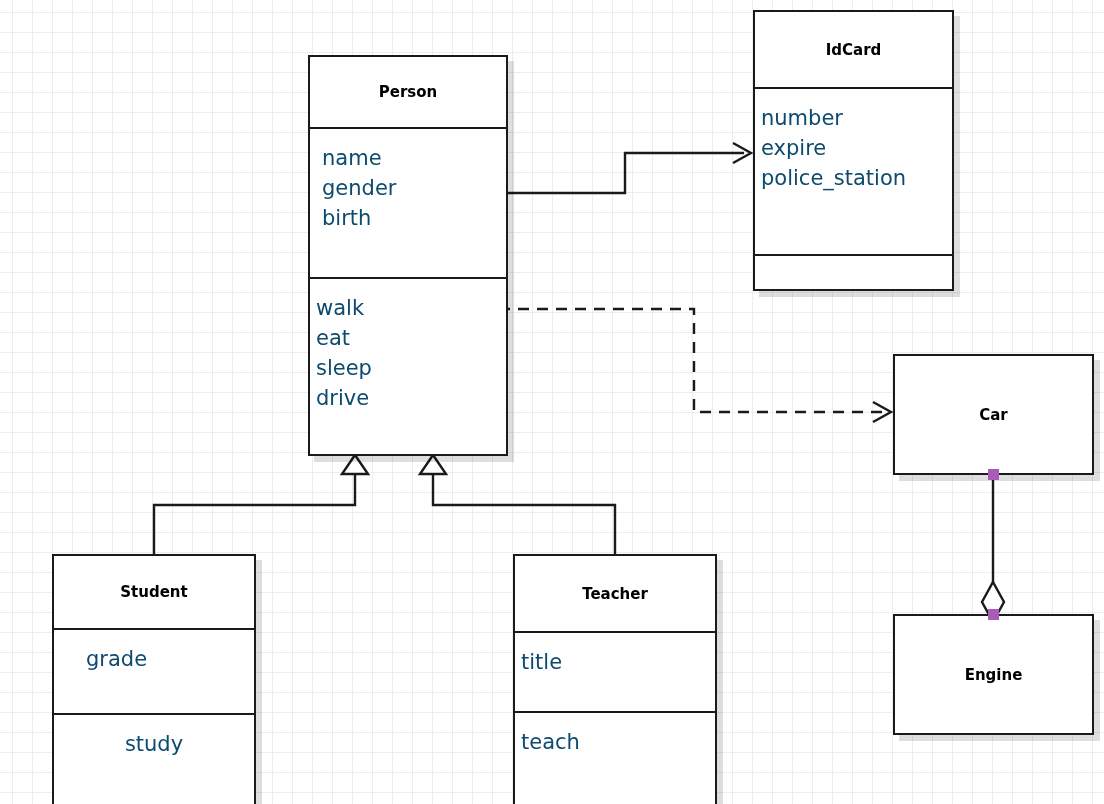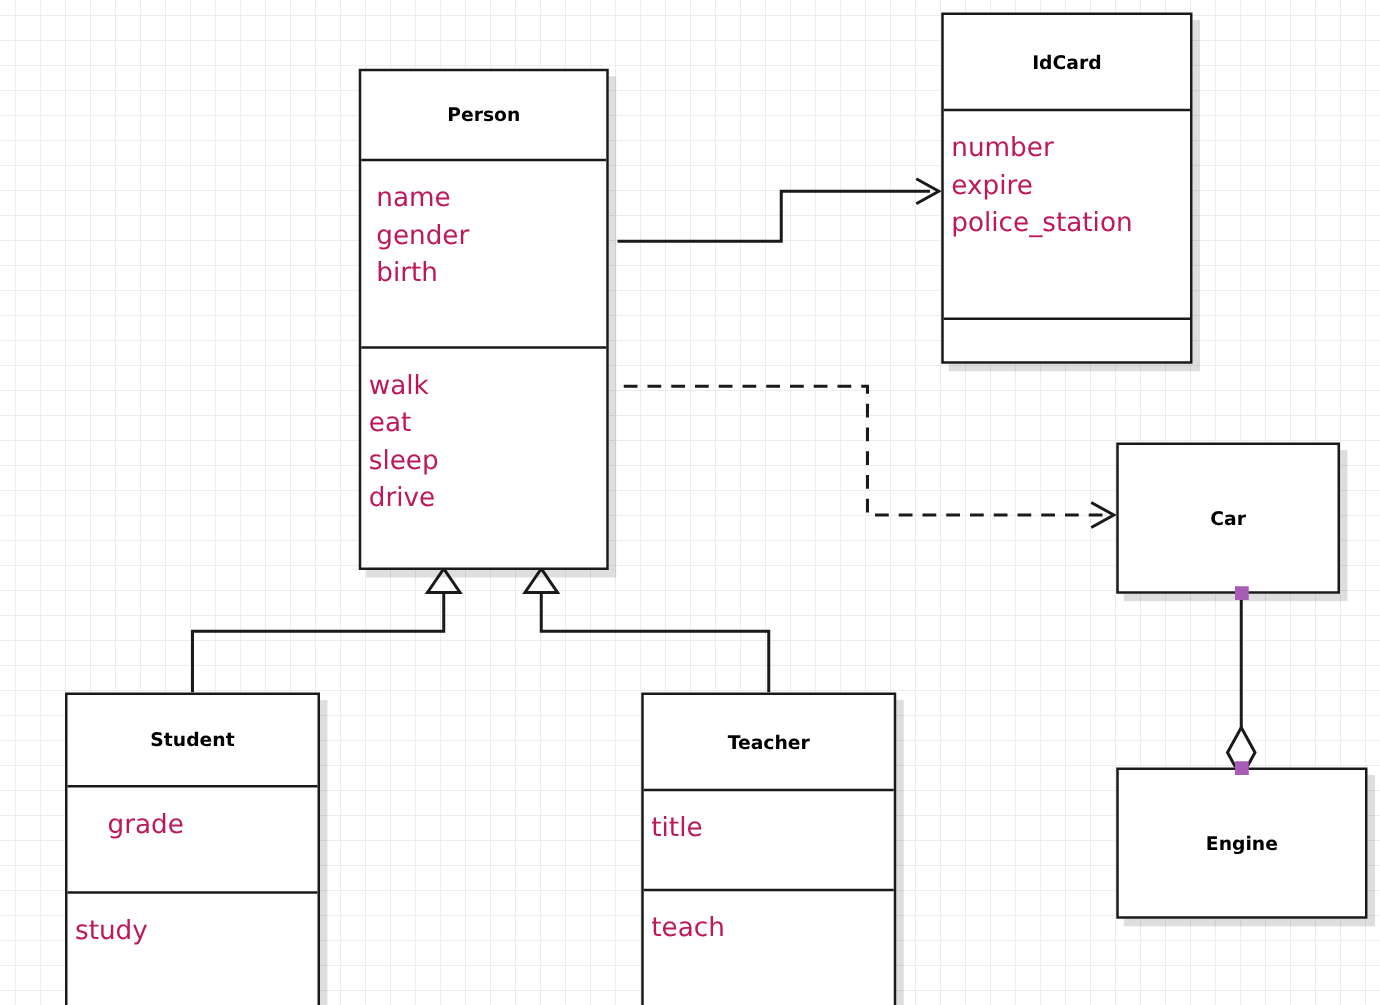--- a/index.html
+++ b/index.html
@@ -43,48 +43,48 @@
     display: flex;
     align-items: center;
     justify-content: center;
   }
   .cls-divider {
     border-top: 2px solid #1a1a1a;
   }
   .cls-compartment {
     padding: 14px 6px 6px 6px;
     font-size: 21px;
-    color: #be185d;
+    color: #0c4a6e;
     line-height: 30px;
     overflow: hidden;
   }
   .cls-compartment .member { white-space: nowrap; }
 
   
-  #class-person    { left: 287px; top: 55px;  width: 200px; height: 401px; }
+  #class-person    { left: 308px; top: 55px;  width: 200px; height: 401px; }
   #class-person .cls-title        { height: 76px; }
   #class-person .attrs            { height: 162px; padding-left: 12px; }
   #class-person .ops              { height: 191px; }
 
   #class-idcard    { left: 753px; top: 10px;  width: 201px; height: 281px; }
   #class-idcard .cls-title        { height: 76px; }
   #class-idcard .attrs            { height: 168px; }
   #class-idcard .ops              { height: 35px; padding-top: 4px; }
 
   #class-student   { left: 52px;  top: 554px; width: 204px; height: 252px; }
   #class-student .cls-title       { height: 76px; }
   #class-student .attrs           { height: 88px; padding-left: 32px; }
-  #class-student .ops             { height: 94px; }
+  #class-student .ops             { height: 94px; text-align: center; }
 
   #class-teacher   { left: 513px; top: 554px; width: 204px; height: 252px; }
   #class-teacher .cls-title       { height: 76px; }
   #class-teacher .attrs           { height: 80px; }
   #class-teacher .ops             { height: 94px; }
 
-  #class-car       { left: 893px; top: 354px; width: 179px; height: 121px; }
+  #class-car       { left: 893px; top: 354px; width: 201px; height: 121px; }
   #class-car .cls-title           { height: 100%; }
 
   #class-engine    { left: 893px; top: 614px; width: 201px; height: 121px; align-items: center; }
   #class-engine .cls-title        { height: 100%; }
 
   .sel-handle {
     position: absolute;
     width: 11px; height: 11px;
     background: #a85cb8;
   }

